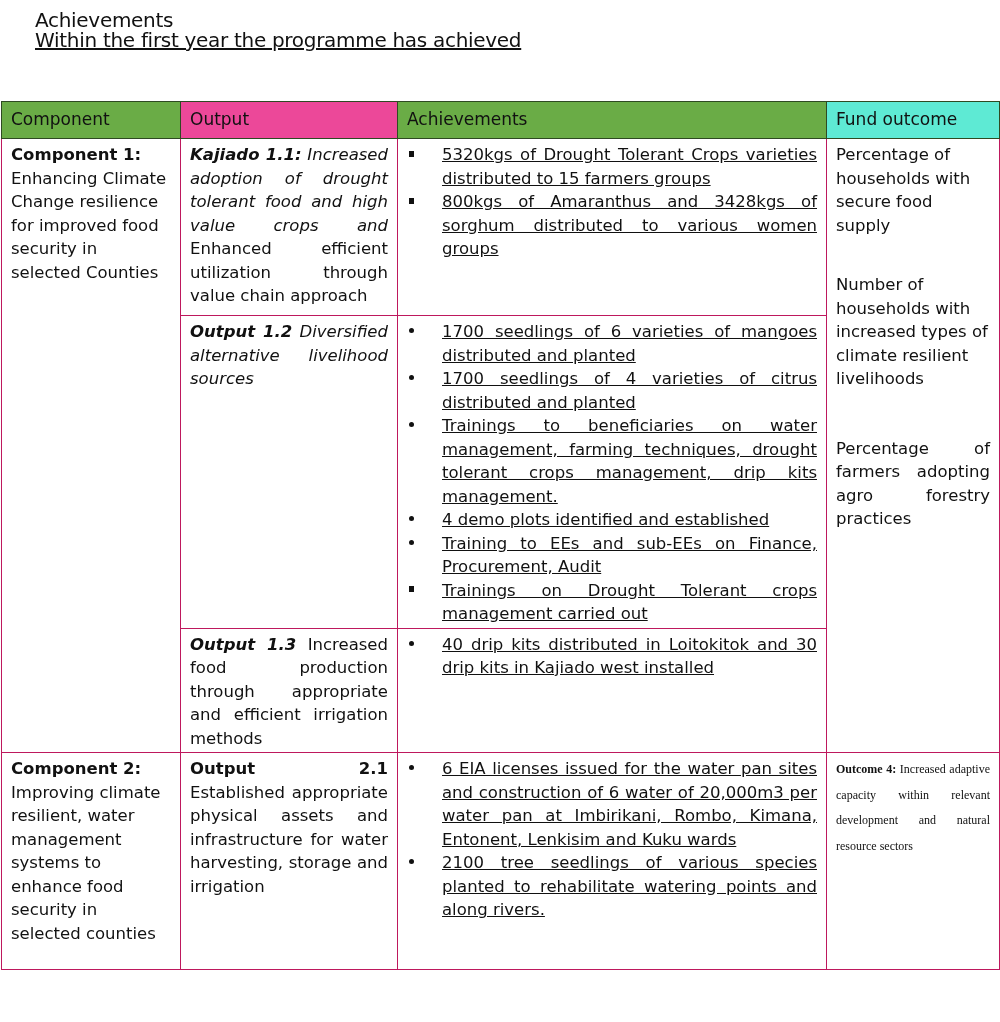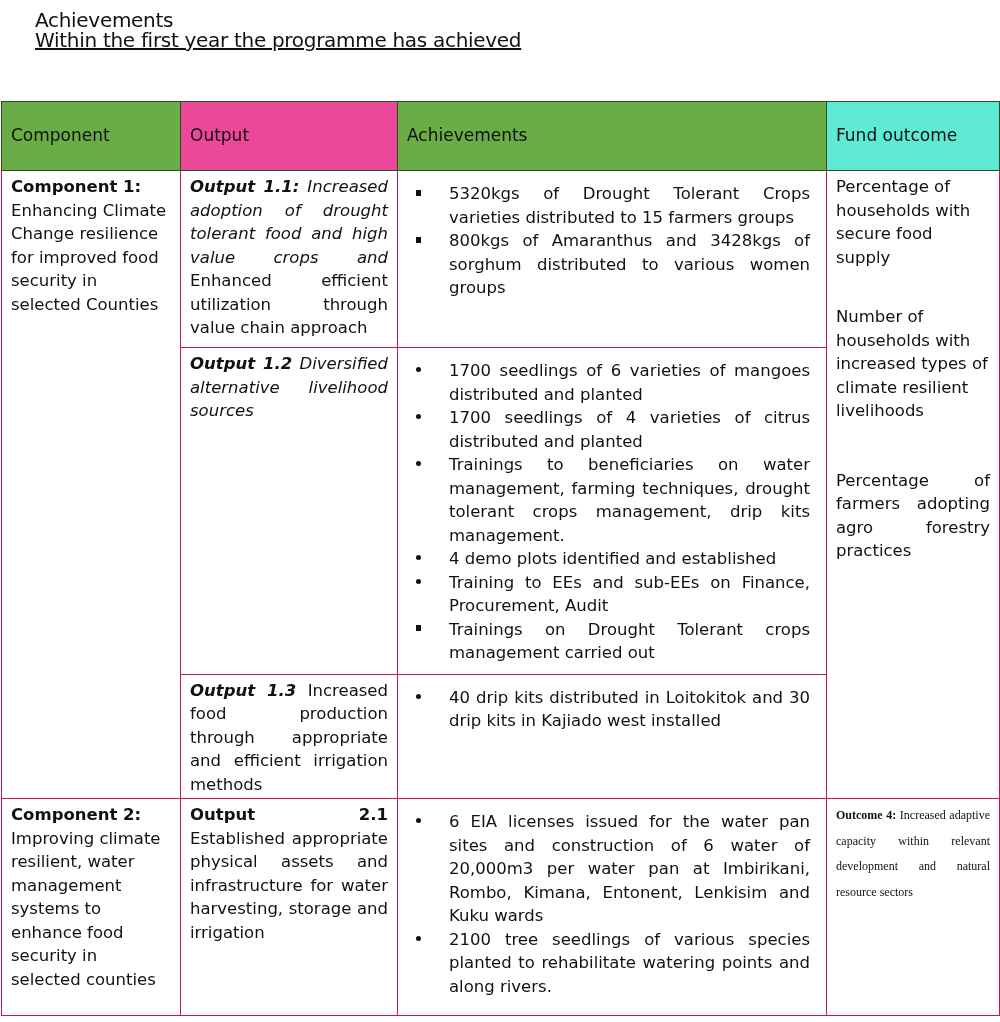--- a/index.html
+++ b/index.html
@@ -16,30 +16,30 @@
     position: absolute; left: 1px; top: 101px; width: 998px;
     border-collapse: collapse; table-layout: fixed;
     font-size: 16.5px; line-height: 23.5px;
   }
   col.c1 { width: 179px; }
   col.c2 { width: 217px; }
   col.c3 { width: 429px; }
   col.c4 { width: 173px; }
   th {
     background: #6aac46; color: #111; font-weight: normal; text-align: left;
-    font-size: 17px; height: 36px; padding: 16px 9px; border: 1px solid #2e4a22;
+    font-size: 17px; height: 36px; padding: 0 9px; border: 1px solid #2e4a22;
     vertical-align: middle;
   }
   td {
     border: 1px solid #be185d; vertical-align: top; padding: 4px 9px 2px 9px;
   }
   .just { text-align: justify; text-align-last: left; }
   .bold { font-weight: bold; }
   .it { font-style: italic; }
-  ul { list-style: none; margin: 7px; padding: 0; }
+  ul { list-style: none; margin: 0; padding: 0; text-decoration: underline; }
   li { position: relative; padding-left: 35px; text-align: justify; }
   li .mark { position: absolute; left: 2px; top: 0; width: 20px; text-align: left; font-size: 14px; }
   li .mark.square::before { content: ""; display: inline-block; width: 5px; height: 6px; background: #111; vertical-align: middle; margin-top: -3px; }
   li .mark.dot::before { content: ""; display: inline-block; width: 5px; height: 5px; border-radius: 50%; background: #111; vertical-align: middle; margin-top: -3px; }
   .fo-block { margin-bottom: 36px; }
   .serif { font-family: "Liberation Serif", serif; font-size: 12px; line-height: 25.5px; }
 </style>
 </head>
 <body>
 
@@ -62,21 +62,21 @@
     </tr>
   </thead>
   <tbody>
 
     <tr>
       <td rowspan="3">
         <div class="bold">Component 1:</div>
         <div>Enhancing Climate Change resilience for improved food security in selected Counties</div>
       </td>
       <td class="just" style="height:170px">
-        <span class="bold it">Output 1.1:</span>
+        <span class="bold it">Kajiado 1.1:</span>
         <span class="it">Increased adoption of drought tolerant food and high value crops and</span>
         <span>Enhanced efficient utilization through value chain approach</span>
       </td>
       <td>
         <ul>
           <li><span class="mark square"></span><span>5320kgs of Drought Tolerant Crops varieties distributed to 15 farmers groups</span></li>
           <li><span class="mark square"></span><span>800kgs of Amaranthus and 3428kgs of sorghum distributed to various women groups</span></li>
         </ul>
       </td>
       <td rowspan="3">

